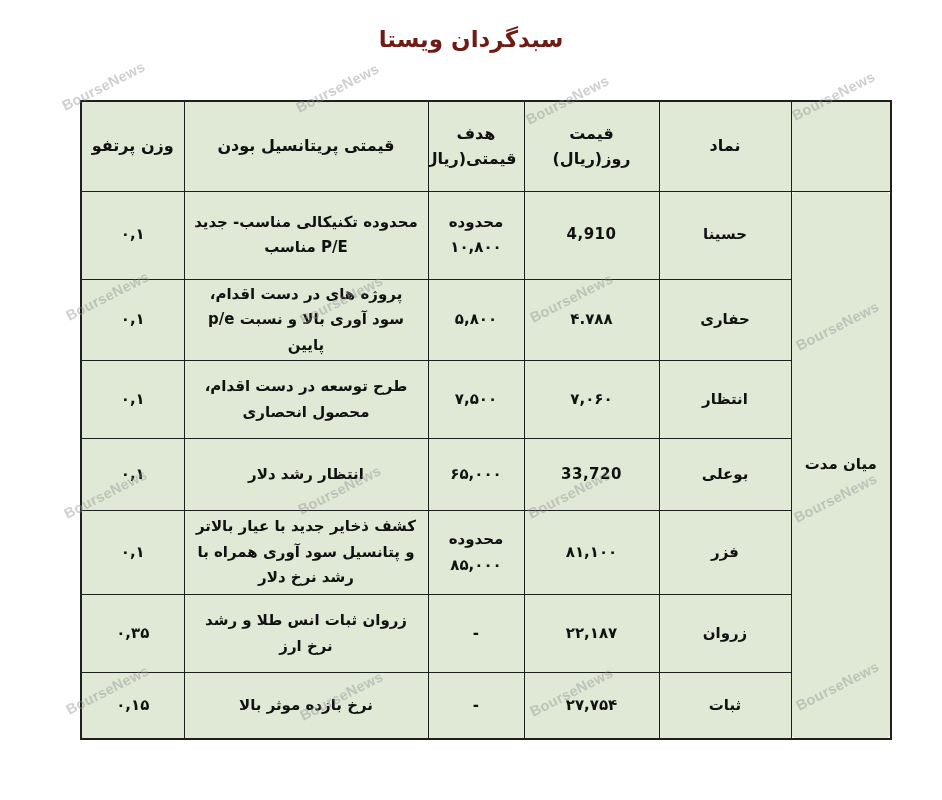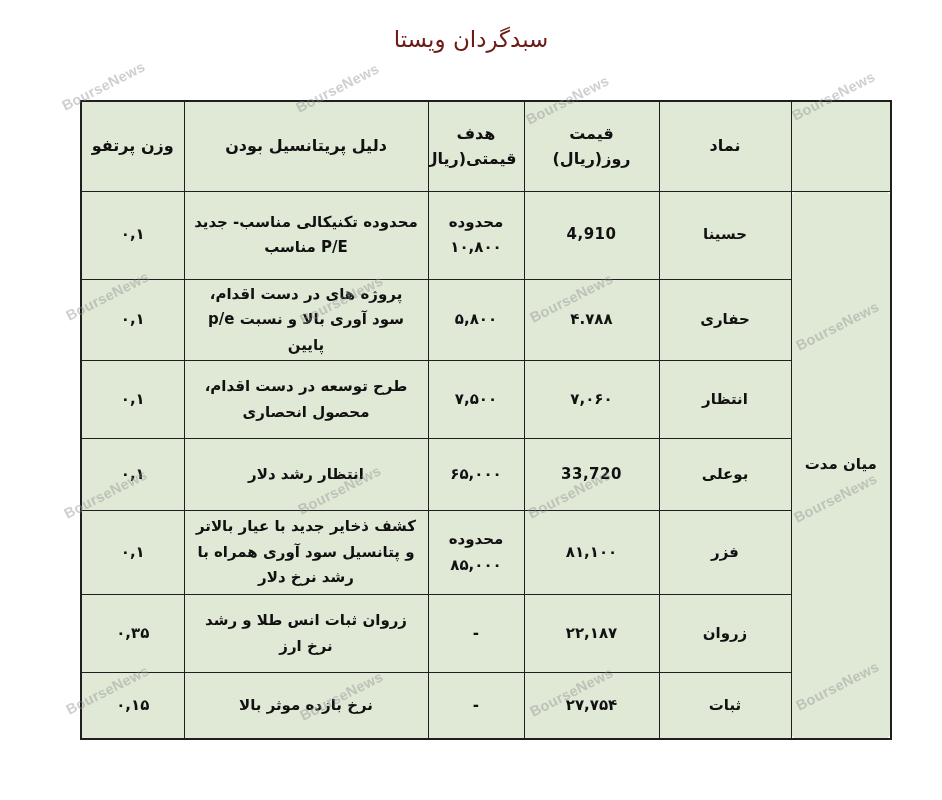--- a/index.html
+++ b/index.html
@@ -2,21 +2,21 @@
 <html lang="fa"><head>
 <meta charset="utf-8">
 <style>
   html,body{margin:0;padding:0;}
   body{
     width:942px;height:800px;background:#ffffff;position:relative;overflow:hidden;
     font-family:"DejaVu Sans",sans-serif;color:#111;
   }
   .page-title{
     position:absolute;top:26px;left:0;width:100%;
-    text-align:center;font-size:23px;font-weight:normal;color:#6e1b15;
+    text-align:center;font-size:23px;font-weight:bold;color:#6e1b15;
     direction:rtl;
   }
   table.main{
     position:absolute;top:100px;left:80px;width:810px;
     border-collapse:collapse;direction:rtl;table-layout:fixed;
     border:2px solid #1f1f1f;
   }
   table.main td,table.main th{
     border:1px solid #1f1f1f;
     background:#dfe9d6;
@@ -52,21 +52,21 @@
       <col style="width:244px">
       <col style="width:103px">
   </colgroup>
   <tbody>
       <tr style="height:90px">
     <th></th>
     <th>نماد</th>
     <th>قیمت روز(ریال)</th>
     <th>هدف
 قیمتی(ریال)</th>
-    <th>دلیل پریتانسیل بودن</th>
+    <th>قیمتی پریتانسیل بودن</th>
     <th>وزن پرتفو</th>
   </tr>
   <tr style="height:88px">
     <td rowspan="7" class="category">میان مدت</td>
     <td>حسینا</td>
     <td class="num">4,910</td>
     <td class="num">محدوده
 ۱۰,۸۰۰</td>
     <td>محدوده تکنیکالی مناسب- جدید P/E مناسب</td>
     <td class="num">۰,۱</td>

